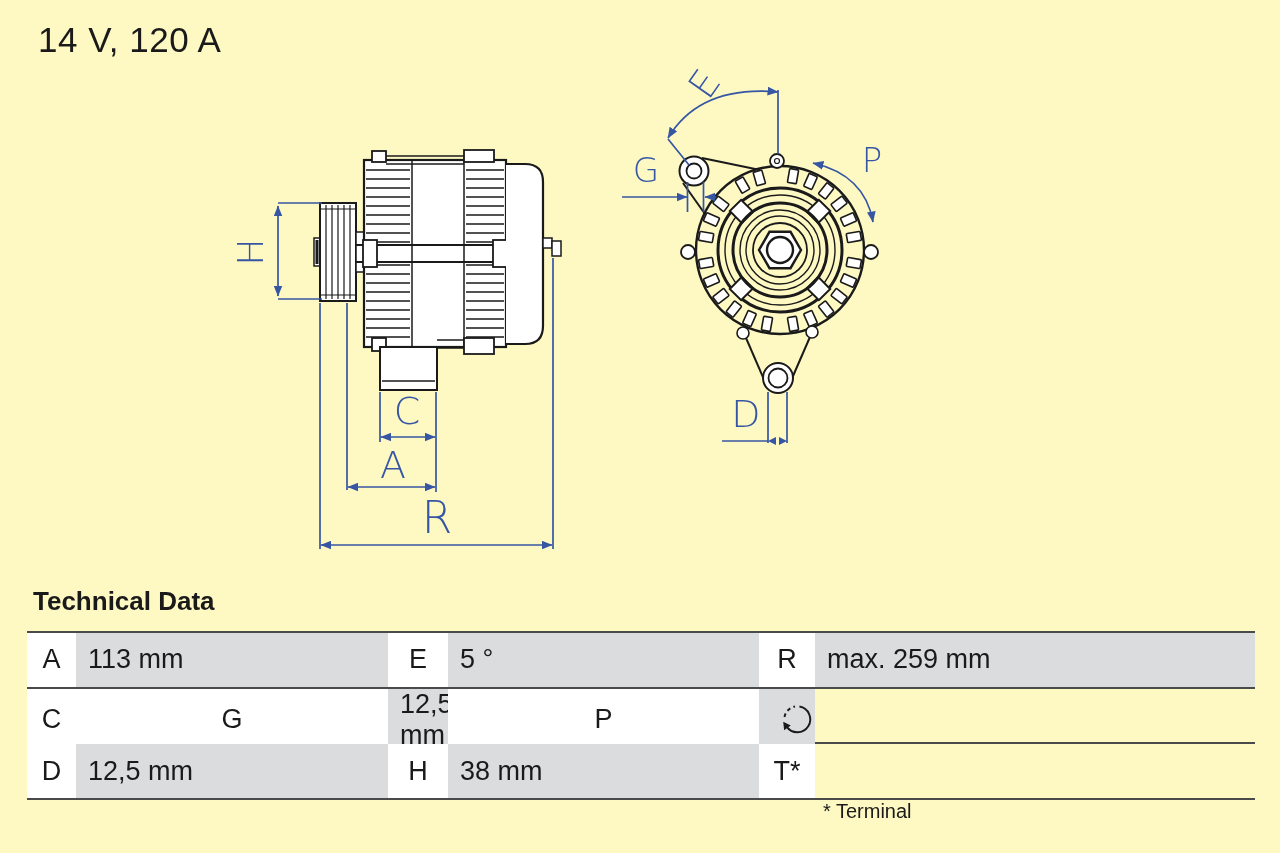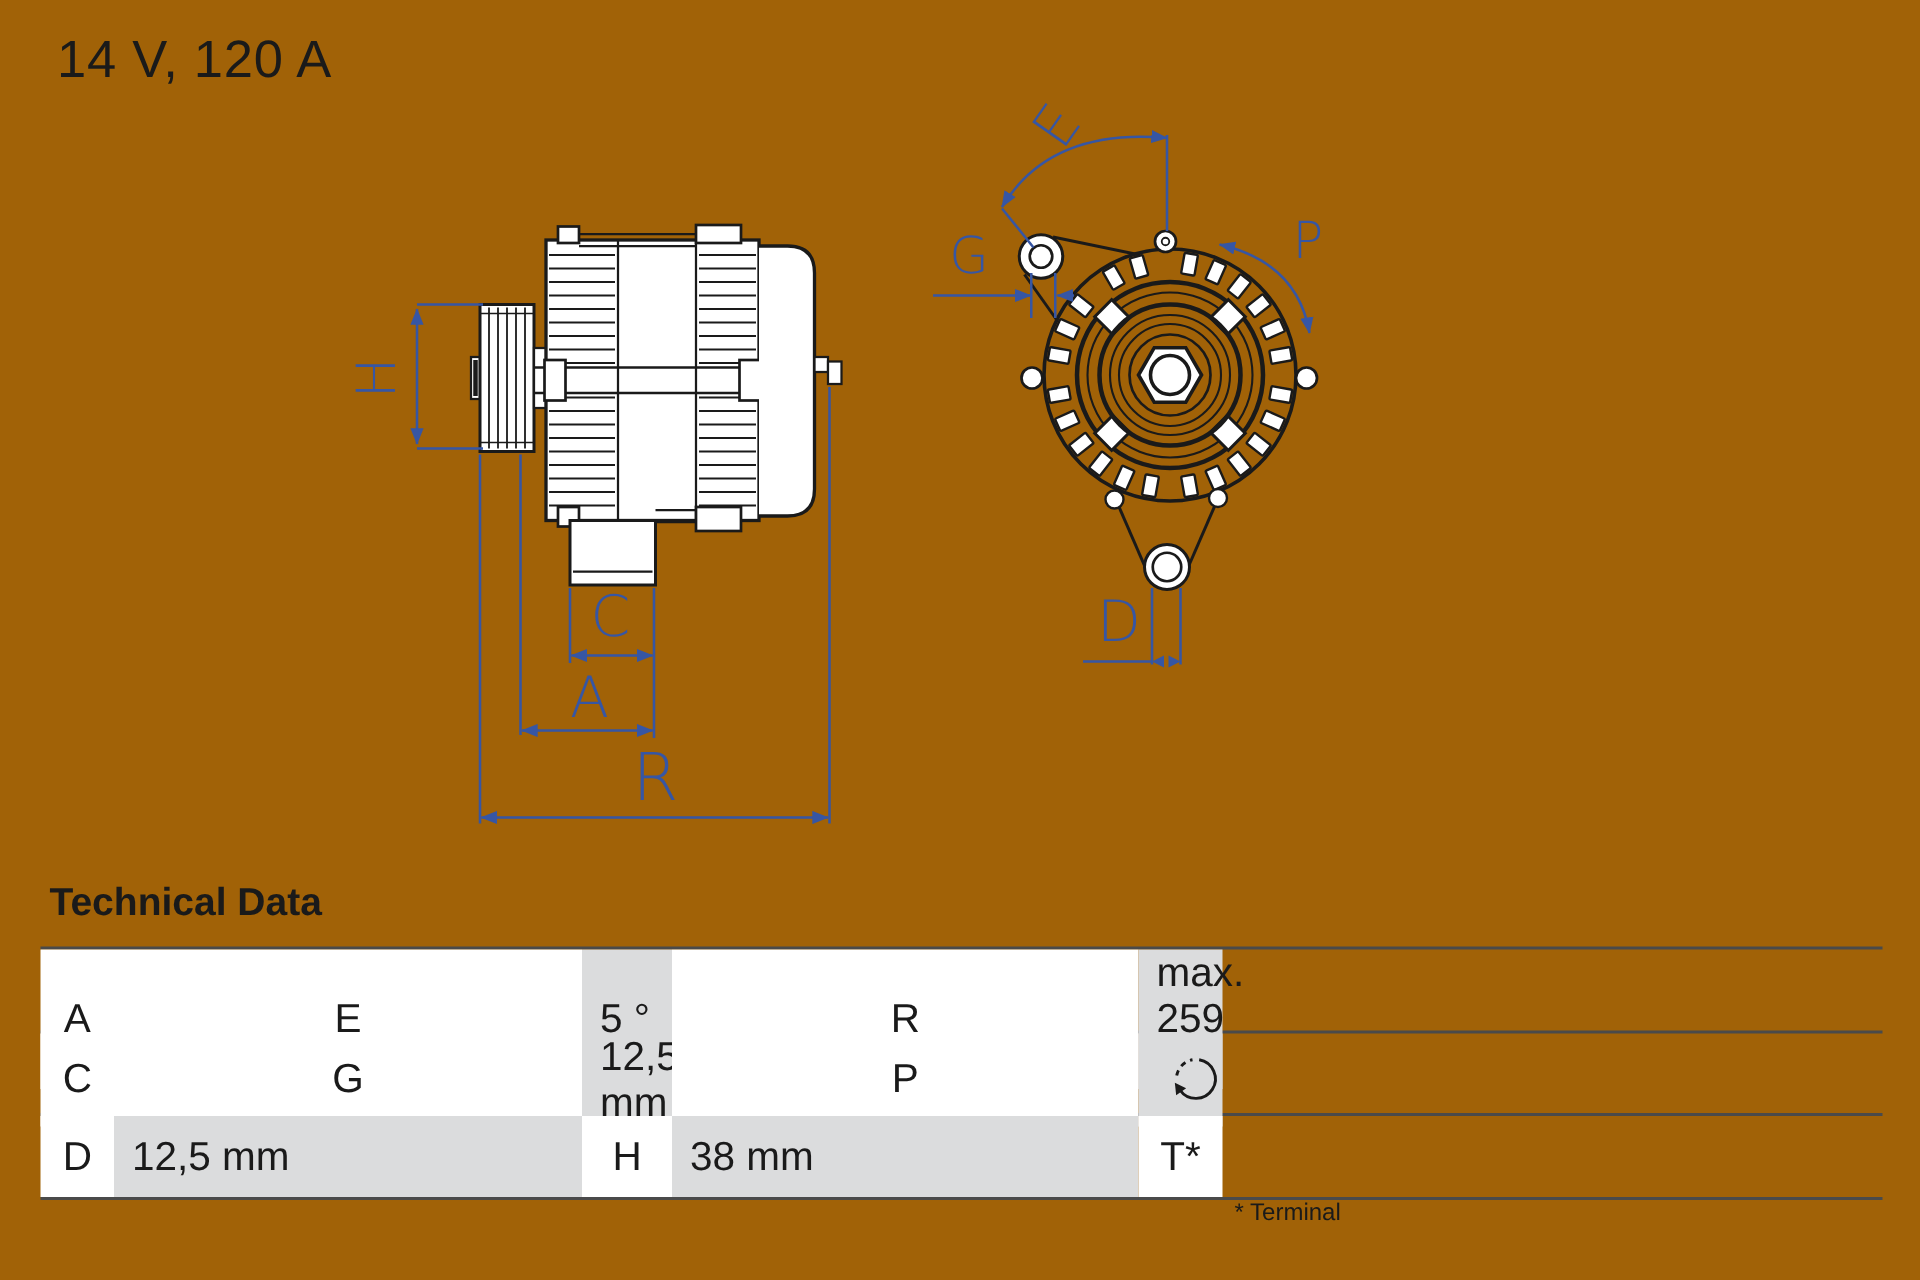--- a/index.html
+++ b/index.html
@@ -1,32 +1,32 @@
 <!DOCTYPE html>
 <html><head>
 <meta charset="utf-8">
 <style>
   html,body{margin:0;padding:0;background:#ffffff;}
-  #page{position:relative;width:1280px;height:853px;background:#a16207;overflow:hidden;
+  #page{position:relative;width:1280px;height:853px;background:#fef9c3;overflow:hidden;
         font-family:"Liberation Sans",sans-serif;color:#1a1a1a;}
   #rating{position:absolute;left:38px;top:20px;font-size:35px;font-weight:400;letter-spacing:.5px;}
   #drawing-svg{position:absolute;left:0;top:0;}
   .blk{stroke:#1a1a1a;fill:none;}
   .blkf{stroke:#1a1a1a;fill:#ffffff;}
   .dim{stroke:#3656a4;fill:none;stroke-width:1.7;}
   text.dimlab{fill:#3656a4;font-family:"DejaVu Sans",sans-serif;font-weight:200;}
   #tech-title{position:absolute;left:33px;top:586px;font-size:26px;font-weight:700;}
   #tech-table{position:absolute;left:27px;top:631px;width:1228px;border-top:2px solid #4a4a4a;}
   .trow{display:grid;grid-template-columns:49px 312px 60px 311px 56px 440px;
         height:53.7px;border-bottom:2px solid #4a4a4a;}
   .lcell{background:#ffffff;display:flex;align-items:center;justify-content:center;
          font-size:27px;}
   .vcell{background:#dbdcdd;display:flex;align-items:center;padding-left:12px;
          font-size:27px;}
-  #footnote{position:absolute;left:823px;top:800px;font-size:16px;}
+  #footnote{position:absolute;left:823px;top:800px;font-size:20px;}
   .roticon{margin-left:4px;}
 </style>
 </head>
 <body>
 
 <div id="page">
 
   <div id="rating">14 V, 120 A</div>
 
   <svg id="drawing-svg" width="1280" height="580" viewBox="0 0 1280 580">
@@ -183,20 +183,21 @@
       <polygon fill="#3656a4" points="787,441 779,437 779,445"></polygon>
       <text class="dimlab" font-size="38" text-anchor="middle" x="746" y="427">D</text>
     </g>
   </svg>
 
   <div id="tech-title">Technical Data</div>
 
   <div id="tech-table">
     <div class="trow">
       <div class="lcell">A</div>
+      <div class="vcell">113 mm</div>
       <div class="lcell">E</div>
       <div class="vcell">5 °</div>
       <div class="lcell">R</div>
       <div class="vcell">max. 259 mm</div>
     </div>
     <div class="trow">
       <div class="lcell">C</div>
       <div class="lcell">G</div>
       <div class="vcell">12,5 mm</div>
       <div class="lcell">P</div>

